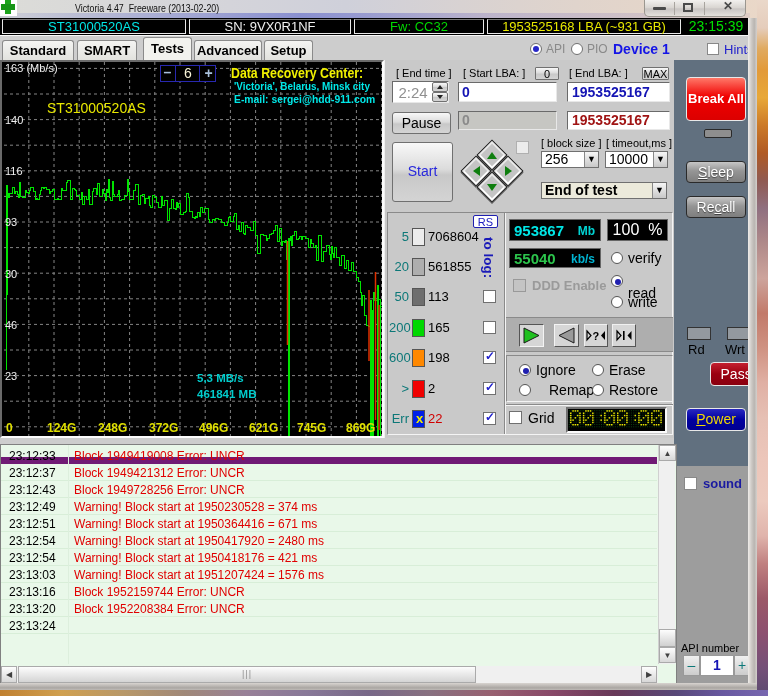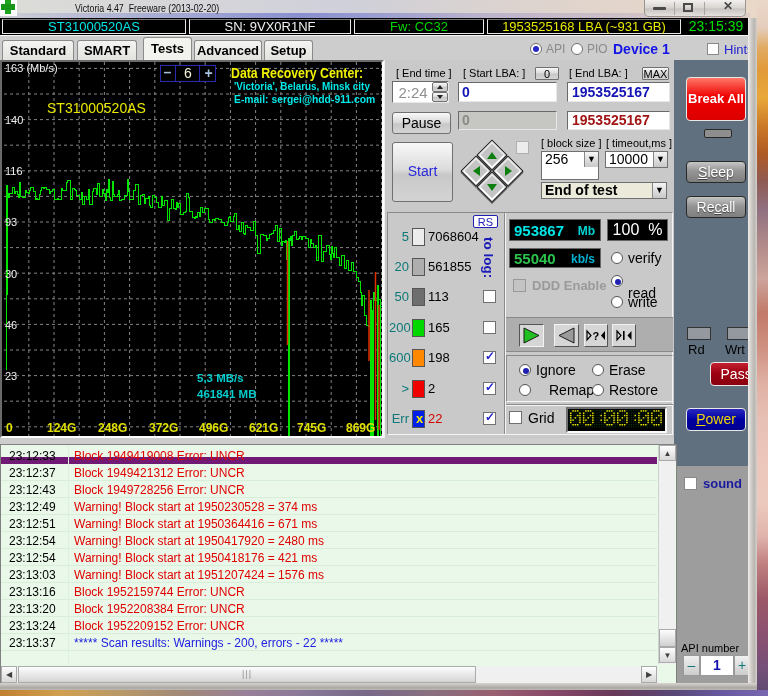--- a/index.html
+++ b/index.html
@@ -141,21 +141,21 @@
 <div class="abs" style="left:80px;top:100px;width:22px;height:22px;background:#c4c4c4;border:1px solid #1a1a1a;box-shadow:inset 2px 2px 0 #e8e8e8, inset -2px -2px 0 #fdfdfd, 1px 1px 0 #555;transform:rotate(45deg);"></div>
 <div class="abs" style="left:112px;top:100px;width:22px;height:22px;background:#c4c4c4;border:1px solid #1a1a1a;box-shadow:inset 2px 2px 0 #e8e8e8, inset -2px -2px 0 #fdfdfd, 1px 1px 0 #555;transform:rotate(45deg);"></div>
 <div class="abs" style="left:96px;top:116px;width:22px;height:22px;background:#c4c4c4;border:1px solid #1a1a1a;box-shadow:inset 2px 2px 0 #e8e8e8, inset -2px -2px 0 #fdfdfd, 1px 1px 0 #555;transform:rotate(45deg);"></div>
 <div class="abs" style="left:102px;top:92px;width:0;height:0;border-left:5px solid transparent;border-right:5px solid transparent;border-bottom:7px solid #0e7e0e;"></div>
 <div class="abs" style="left:88px;top:106px;width:0;height:0;border-top:5px solid transparent;border-bottom:5px solid transparent;border-right:7px solid #0e7e0e;"></div>
 <div class="abs" style="left:120px;top:106px;width:0;height:0;border-top:5px solid transparent;border-bottom:5px solid transparent;border-left:7px solid #0e7e0e;"></div>
 <div class="abs" style="left:102px;top:124px;width:0;height:0;border-left:5px solid transparent;border-right:5px solid transparent;border-top:7px solid #0e7e0e;"></div>
 <div class="abs" style="left:131px;top:81px;width:13px;height:13px;background:#ececec;border:1px solid #b0b0b0;"></div>
 <div class="lbl" style="left:156px;top:77px;">[ block size ]</div>
 <div class="lbl" style="left:221px;top:77px;">[ timeout,ms ]</div>
-<div class="abs" style="left:156px;top:91px;width:58px;height:29px;background:#fff;border:1px solid #707070;">
+<div class="abs" style="left:156px;top:91px;width:58px;height:17px;background:#fff;border:1px solid #707070;">
       <div class="abs" style="left:3px;top:0px;font-size:14px;font-weight:normal;line-height:15px;">256</div>
       <div class="abs" style="right:0px;top:0px;width:14px;height:15px;background:linear-gradient(#f6f6f6,#c8c8c8);border-left:1px solid #888;color:#000;font-size:9px;text-align:center;line-height:14px;">▼</div>
     </div>
 <div class="abs" style="left:220px;top:91px;width:63px;height:17px;background:#fff;border:1px solid #707070;">
       <div class="abs" style="left:3px;top:0px;font-size:14px;font-weight:normal;line-height:15px;">10000</div>
       <div class="abs" style="right:0px;top:0px;width:14px;height:15px;background:linear-gradient(#f6f6f6,#c8c8c8);border-left:1px solid #888;color:#000;font-size:9px;text-align:center;line-height:14px;">▼</div>
     </div>
 <div class="abs" style="left:156px;top:122px;width:126px;height:17px;background:#eceadb;border:1px solid #707070;">
       <div class="abs" style="left:3px;top:0px;font-size:14px;font-weight:bold;line-height:15px;">End of test</div>
       <div class="abs" style="right:0px;top:0px;width:14px;height:15px;background:linear-gradient(#f6f6f6,#c8c8c8);border-left:1px solid #888;color:#000;font-size:9px;text-align:center;line-height:14px;">▼</div>
@@ -746,25 +746,20 @@
 <div class="logrow" style="top:138px;border-bottom:1px solid #d8eed8;">
       <span class="lr-t" style="top:2px;">23:13:16</span>
       <span class="lr-m" style="top:2px;color:#e00000;">Block 1952159744 Error: UNCR</span>
     </div>
 <div class="logrow" style="top:155px;border-bottom:1px solid #d8eed8;">
       <span class="lr-t" style="top:2px;">23:13:20</span>
       <span class="lr-m" style="top:2px;color:#e00000;">Block 1952208384 Error: UNCR</span>
     </div>
 <div class="logrow" style="top:172px;border-bottom:1px solid #d8eed8;">
       <span class="lr-t" style="top:2px;">23:13:24</span>
-      <span class="lr-m" style="top:2px;color:#e00000;">Block 1952209152 Error: UNCR</span>
-    </div>
-<div class="logrow" style="top:189px;border-bottom:1px solid #d8eed8;">
-      <span class="lr-t" style="top:2px;">23:13:37</span>
-      <span class="lr-m" style="top:2px;color:#2020e0;">***** Scan results: Warnings - 200, errors - 22 *****</span>
     </div>
 <div class="abs" style="left:67px;top:0px;width:1px;height:219px;background:#ddefdd;"></div>
 <div class="abs" style="left:657px;top:0px;width:17px;height:219px;background:#f0f0f0;border-left:1px solid #d0d0d0;">
       <div class="abs" style="left:0px;top:0px;width:17px;height:16px;background:linear-gradient(#fdfdfd,#d8d8d8);border:1px solid #aaa;color:#404040;font-size:8px;text-align:center;line-height:15px;">▲</div>
       <div class="abs" style="left:0px;top:184px;width:17px;height:18px;background:linear-gradient(#fdfdfd,#d0d0d0);border:1px solid #aaa;"></div>
       <div class="abs" style="left:0px;top:202px;width:17px;height:16px;background:linear-gradient(#fdfdfd,#d8d8d8);border:1px solid #aaa;color:#404040;font-size:8px;text-align:center;line-height:15px;">▼</div>
     </div>
 <div class="abs" style="left:0px;top:221px;width:657px;height:17px;background:#f0f0f0;">
       <div class="abs" style="left:0px;top:0px;width:16px;height:17px;background:linear-gradient(#fdfdfd,#d8d8d8);border:1px solid #aaa;color:#404040;font-size:8px;text-align:center;line-height:15px;">◀</div>
       <div class="abs" style="left:17px;top:0px;width:458px;height:17px;background:linear-gradient(#fdfdfd,#d4d4d4);border:1px solid #aaa;color:#909090;font-size:9px;text-align:center;line-height:15px;letter-spacing:1px;">|||</div>

